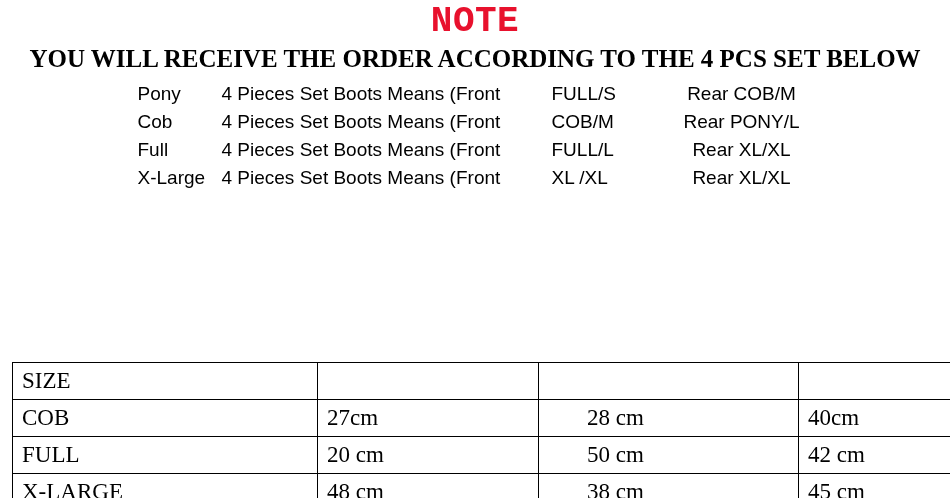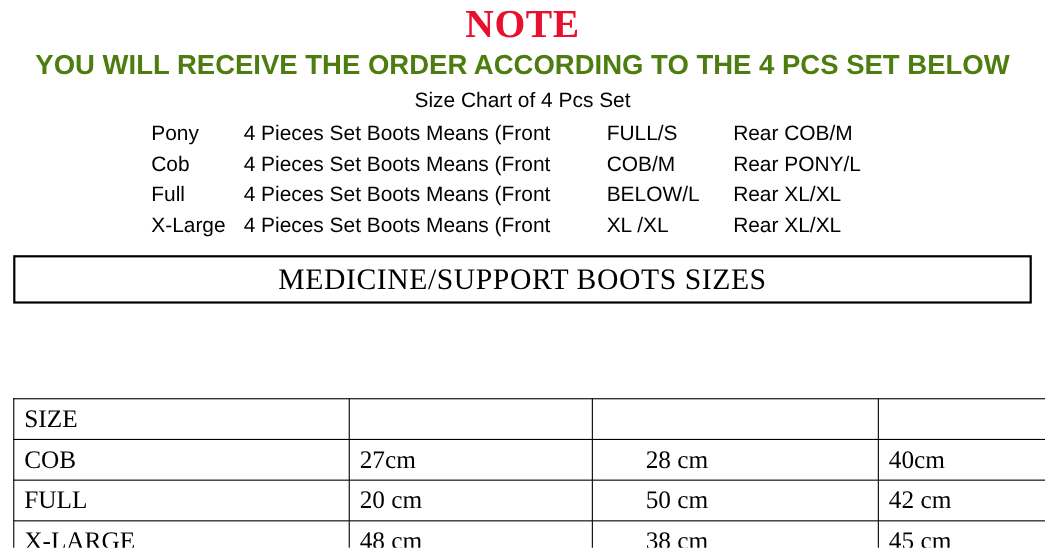--- a/index.html
+++ b/index.html
@@ -23,31 +23,31 @@
 
   
   .note-title {
     text-align: center;
     color: #e8112d;
     font-weight: bold;
     font-size: 36px;
     line-height: 40px;
     letter-spacing: 0.5px;
     margin: 2px 0 0 0;
-    font-family: Liberation Serif, serif;
+    font-family: Liberation Mono, monospace;
   }
   .note-sub {
     text-align: center;
-    color: #4d7c0f;
+    color: #000000;
     font-weight: bold;
     font-size: 25px;
     line-height: 30px;
     margin: 2px 0 6px 0;
     white-space: nowrap;
-    font-family: Liberation Sans, sans-serif;
+    font-family: Liberation Serif, serif;
   }
 
   
   .chart-title {
     text-align: center;
     font-size: 19px;
     line-height: 24px;
     margin: 0 0 4px 0;
     font-family: "Liberation Sans", sans-serif;
   }
@@ -68,21 +68,21 @@
   }
   .col-means {
     width: 330px;
   }
   .col-front {
     width: 115px;
     text-align: left;
   }
   .col-rear {
     width: 150px;
-    text-align: left;
+    text-align: center;
   }
 
   
   .banner {
     margin: 12px 12px 0 12px;
     border: 2px solid #000000;
     height: 44px;
     display: flex;
     align-items: center;
     justify-content: center;
@@ -122,54 +122,50 @@
   table.sizes td.c3 { width: 209px; }
 </style>
 </head>
 <body>
 
 <div class="page">
 
   <div class="note-title">NOTE</div>
   <div class="note-sub">YOU WILL RECEIVE THE ORDER ACCORDING TO THE 4 PCS SET BELOW</div>
 
-  <div class="chart-title">Size Chart of 4 Pcs Set</div>
 
   <table class="set-table">
     <tbody>
       <tr>
         <td class="col-size">Pony</td>
         <td class="col-means">4 Pieces Set Boots Means (Front</td>
         <td class="col-front">FULL/S</td>
         <td class="col-rear">Rear COB/M</td>
       </tr>
       <tr>
         <td class="col-size">Cob</td>
         <td class="col-means">4 Pieces Set Boots Means (Front</td>
         <td class="col-front">COB/M</td>
         <td class="col-rear">Rear PONY/L</td>
       </tr>
       <tr>
         <td class="col-size">Full</td>
         <td class="col-means">4 Pieces Set Boots Means (Front</td>
-        <td class="col-front">BELOW/L</td>
+        <td class="col-front">FULL/L</td>
         <td class="col-rear">Rear XL/XL</td>
       </tr>
       <tr>
         <td class="col-size">X-Large</td>
         <td class="col-means">4 Pieces Set Boots Means (Front</td>
         <td class="col-front">XL /XL</td>
         <td class="col-rear">Rear XL/XL</td>
       </tr>
     </tbody>
   </table>
 
-  <div class="banner">
-    <span class="banner-text">MEDICINE/SUPPORT BOOTS SIZES</span>
-  </div>
 
   <div class="sizes-wrap">
     <table class="sizes">
       <tbody>
         <tr>
           <td class="c0">SIZE</td>
           <td class="c1"></td>
           <td class="c2"></td>
           <td class="c3"></td>
         </tr>

